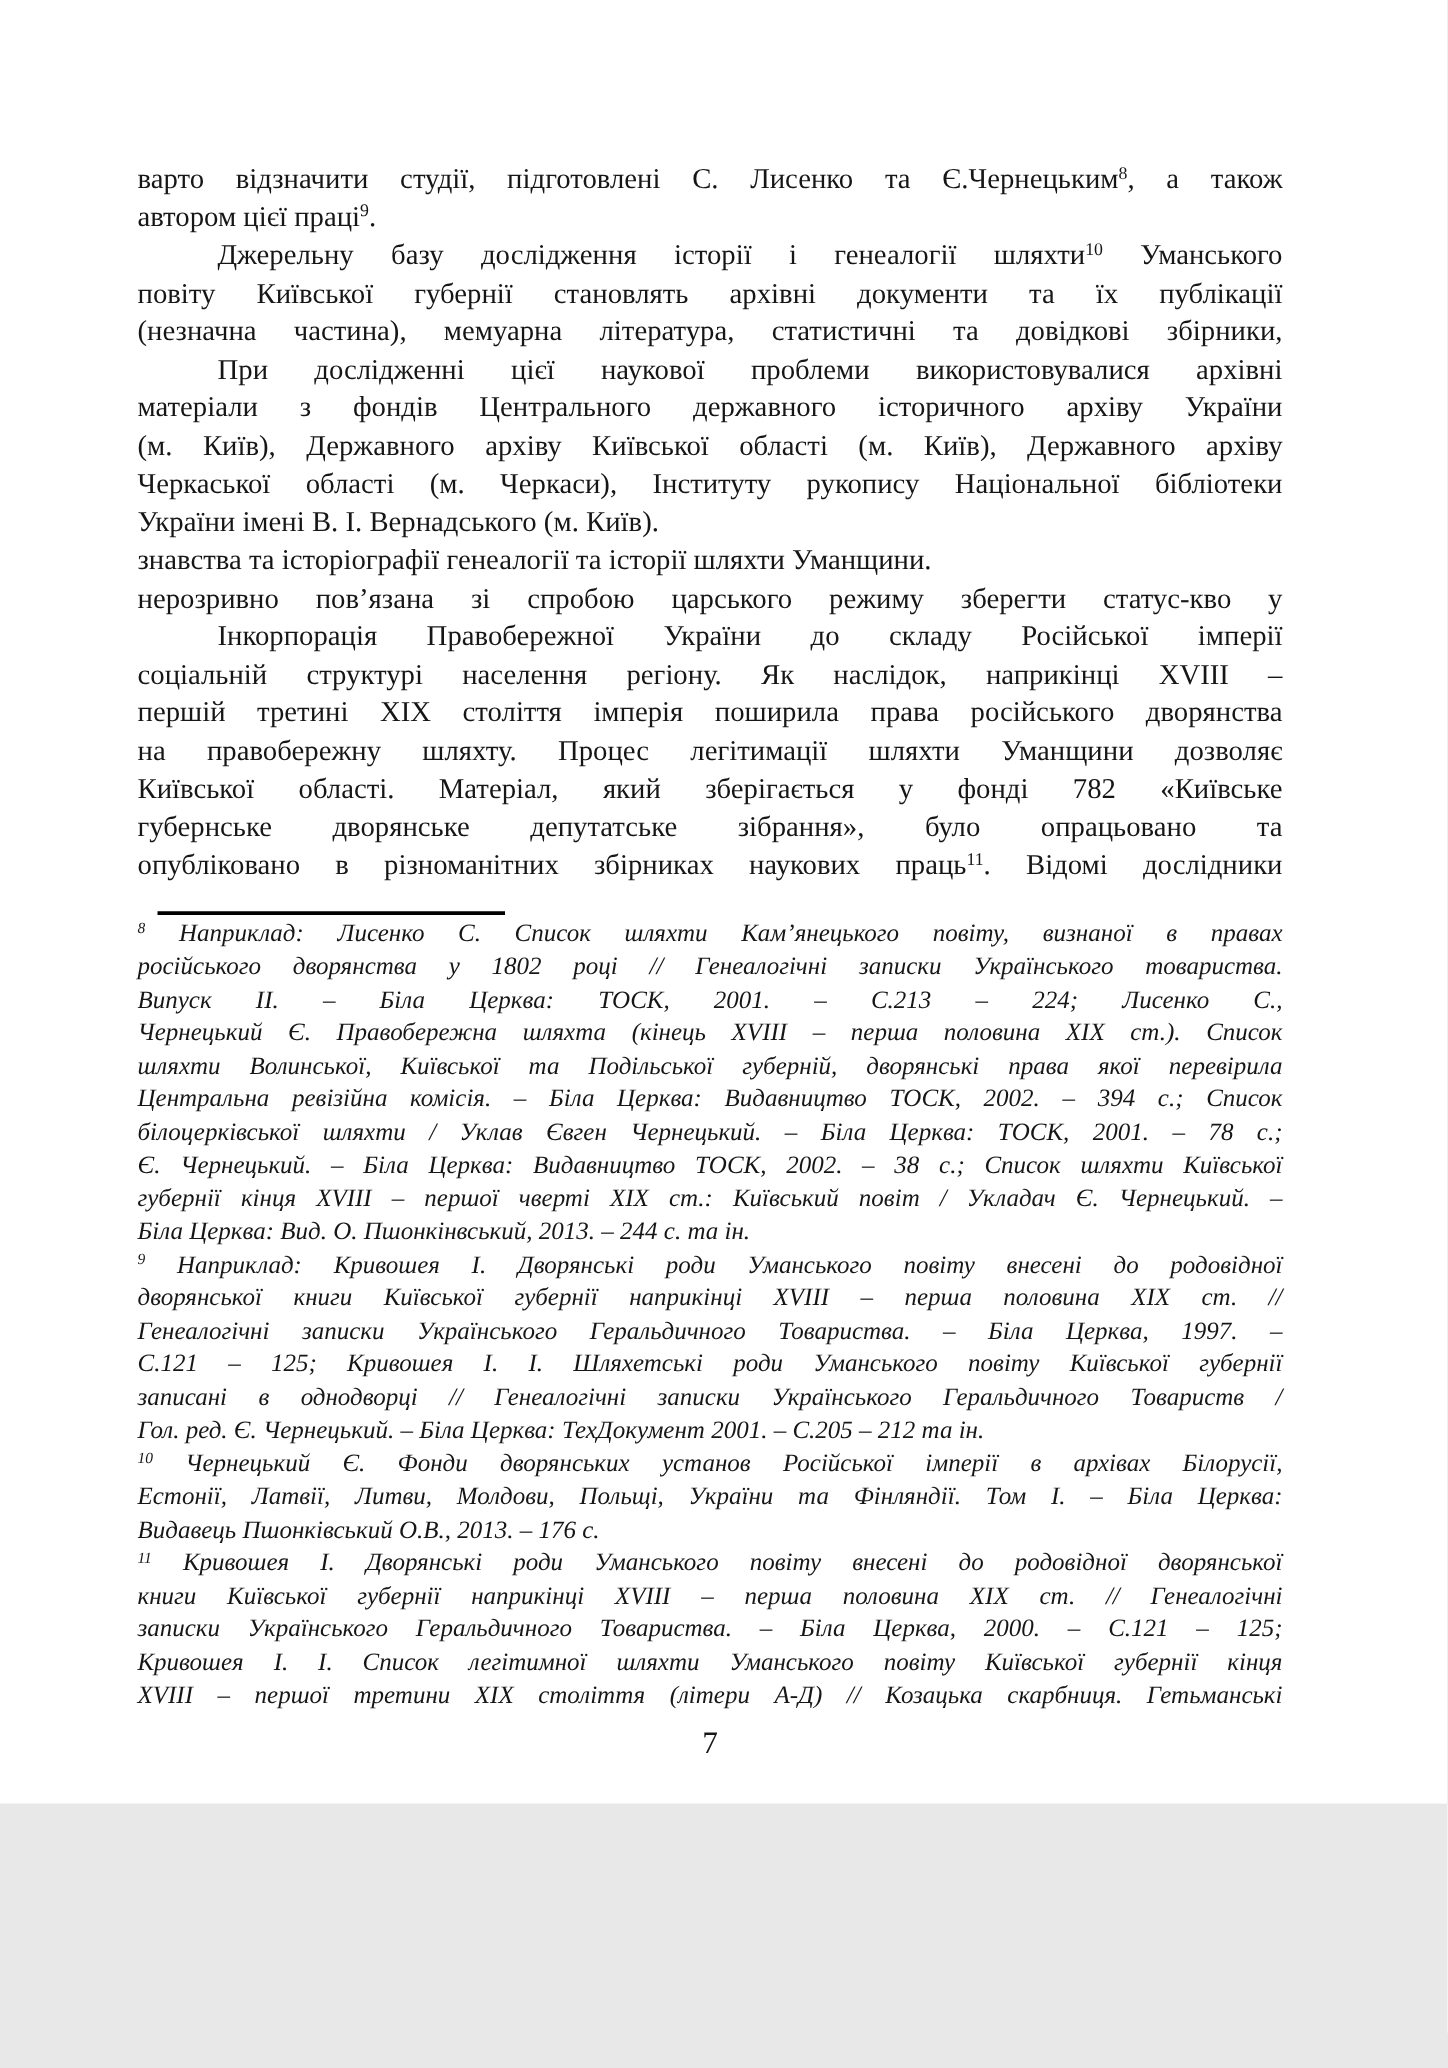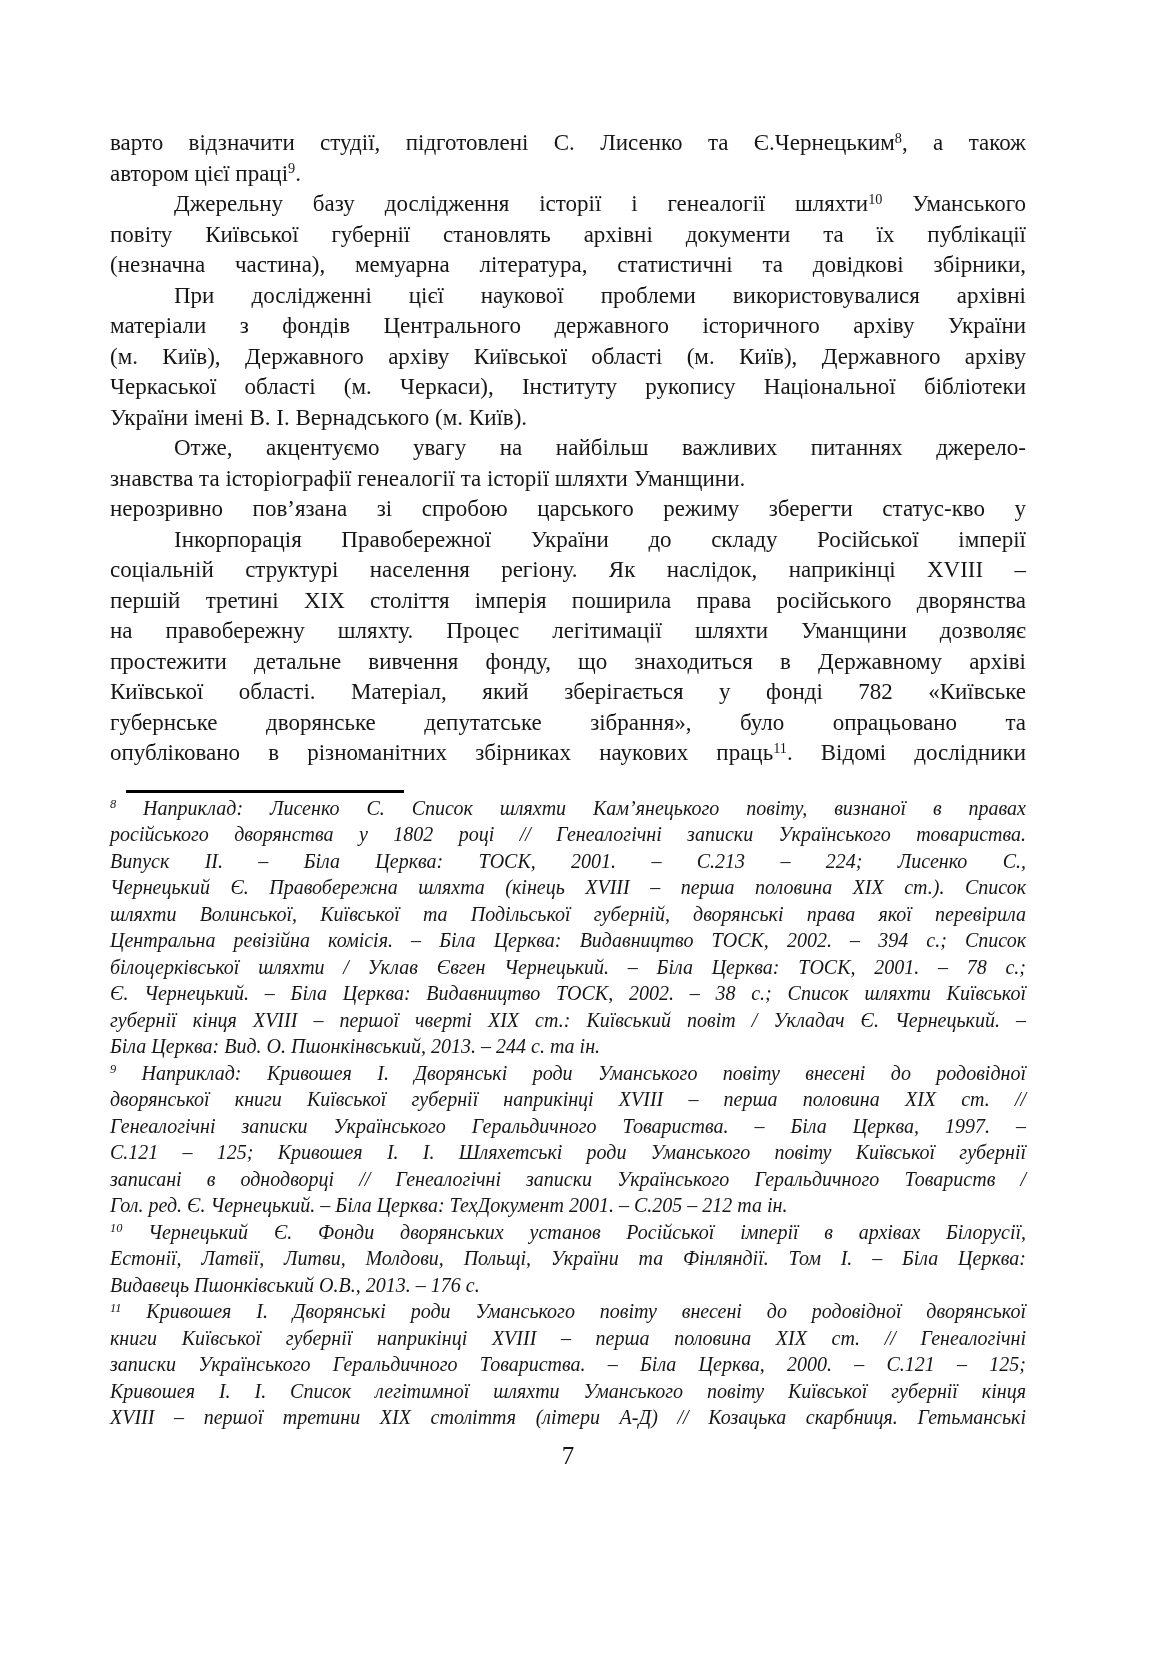--- a/index.html
+++ b/index.html
@@ -1,19 +1,19 @@
 <!DOCTYPE html>
 <html><head>
 <meta charset="utf-8">
 <style>
   html, body { margin: 0; padding: 0; background: #e8e8e8; }
   .page {
     position: relative;
     width: 1158px;
-    height: 1654px;
+    height: 1443px;
     background: #ffffff;
     color: #161616;
     font-family: "Liberation Serif", "DejaVu Serif", serif;
     overflow: hidden;
   }
   .content {
     position: absolute;
     left: 110px;
     top: 128px;
     width: 916px;
@@ -70,30 +70,28 @@
           <div class="line">(незначна частина), мемуарна література, статистичні та довідкові збірники,</div>
         </div>
         <div class="paragraph">
           <div class="line first">При дослідженні цієї наукової проблеми використовувалися архівні</div>
           <div class="line">матеріали з фондів Центрального державного історичного архіву України</div>
           <div class="line">(м. Київ), Державного архіву Київської області (м. Київ), Державного архіву</div>
           <div class="line">Черкаської області (м. Черкаси), Інституту рукопису Національної бібліотеки</div>
           <div class="line end">України імені В. І. Вернадського (м. Київ).</div>
         </div>
         <div class="paragraph">
-          <div class="line first">Отже, акцентуємо увагу на найбільш важливих питаннях джерело-</div>
           <div class="line end">знавства та історіографії генеалогії та історії шляхти Уманщини.</div>
         </div>
         <div class="paragraph">
           <div class="line">нерозривно пов’язана зі спробою царського режиму зберегти статус-кво у</div>
           <div class="line first">Інкорпорація Правобережної України до складу Російської імперії</div>
           <div class="line">соціальній структурі населення регіону. Як наслідок, наприкінці XVIII –</div>
           <div class="line">першій третині XIX століття імперія поширила права російського дворянства</div>
           <div class="line">на правобережну шляхту. Процес легітимації шляхти Уманщини дозволяє</div>
-          <div class="line">простежити детальне вивчення фонду, що знаходиться в Державному архіві</div>
           <div class="line">Київської області. Матеріал, який зберігається у фонді 782 «Київське</div>
           <div class="line">губернське дворянське депутатське зібрання», було опрацьовано та</div>
           <div class="line">опубліковано в різноманітних збірниках наукових праць<sup>11</sup>. Відомі дослідники</div>
         </div>
       </div>
     <div class="fn-separator"></div>
     <div class="footnotes">
         <div class="footnote">
           <div class="line"><sup>8</sup> Наприклад: Лисенко С. Список шляхти Кам’янецького повіту, визнаної в правах</div>
           <div class="line">російського дворянства у 1802 році // Генеалогічні записки Українського товариства.</div>

